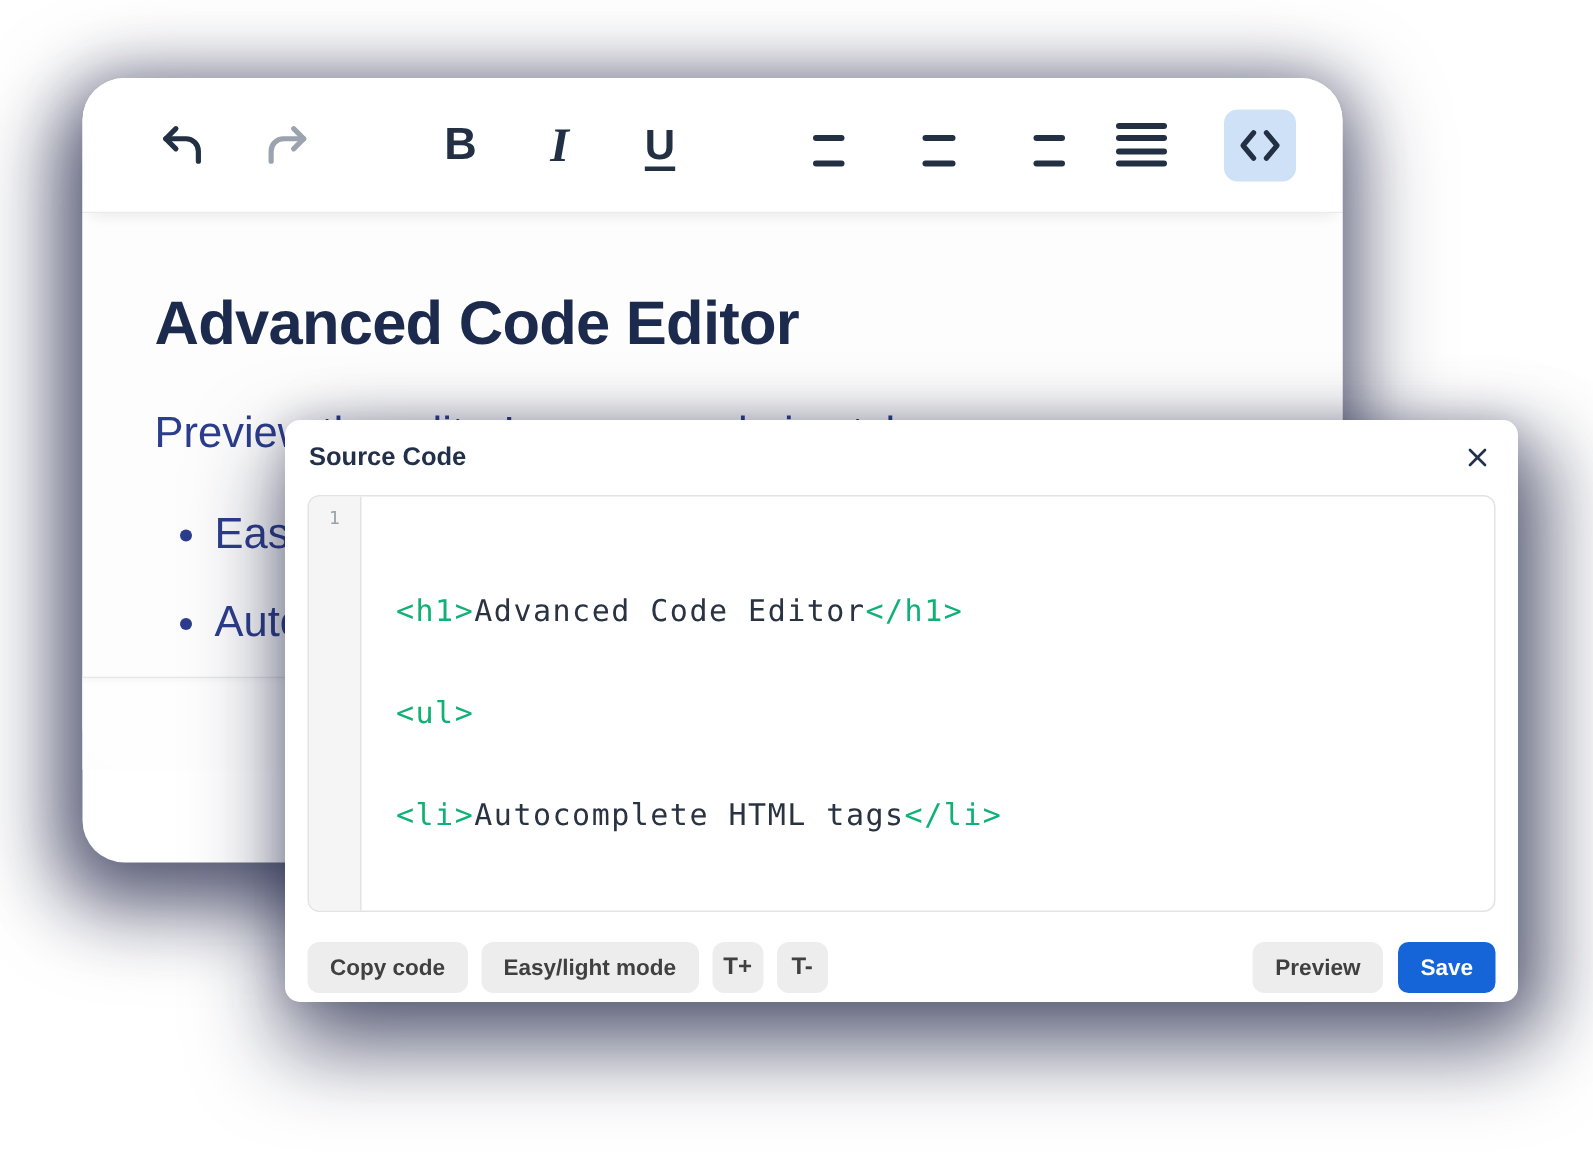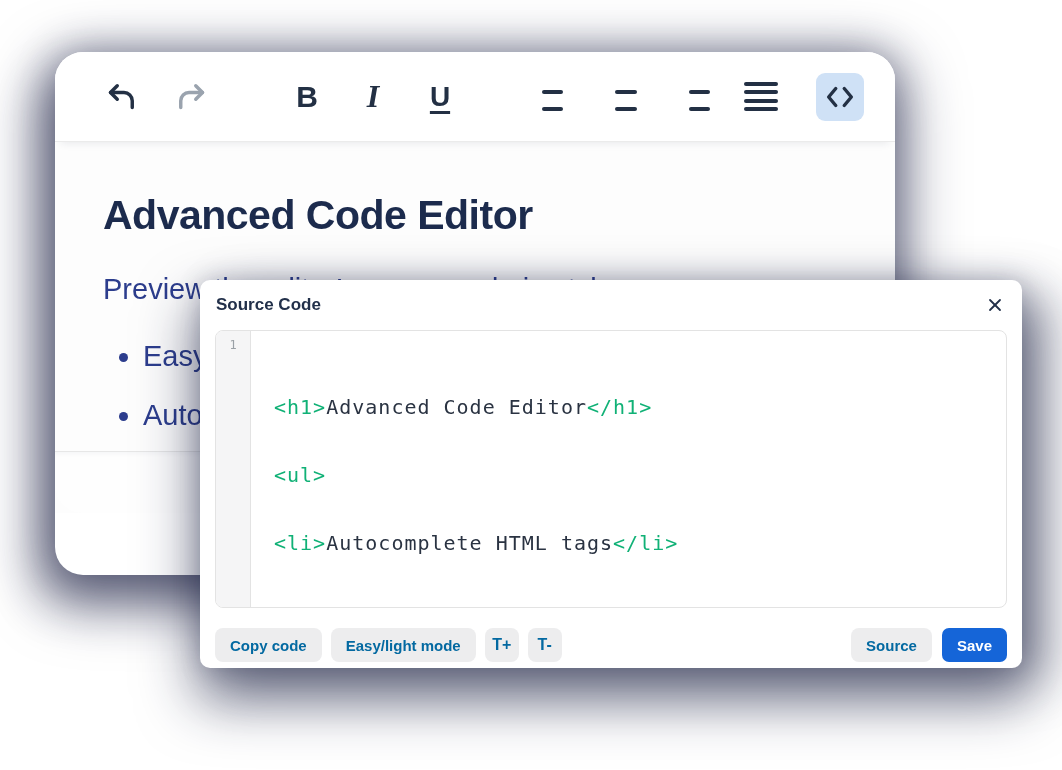--- a/index.html
+++ b/index.html
@@ -43,21 +43,21 @@
   .doc-h1 { padding-top:50px; font-size:41px; font-weight:800; color:#1c2b4d; letter-spacing:-0.5px; }
   .doc-p  { margin-top:34px; font-size:29px; font-weight:500; color:#2c3d8d; }
   .doc-ul { margin-top:34px; padding-left:40px; }
   .doc-ul li { font-size:29px; font-weight:500; color:#2c3d8d; margin-bottom:26px; }
   .doc-footer { position:absolute; left:0; bottom:0; width:100%; height:62px;
     background:#fefefe; border-top:1px solid #e7e7e7; border-radius:0 0 28px 28px;
     box-shadow: inset 0 5px 6px -5px rgba(30,40,70,0.07); }
 
   
   .modal {
-    position:absolute; left:200px; top:280px; width:822px; height:388px;
+    position:absolute; left:190px; top:280px; width:822px; height:388px;
     background:#ffffff; border-radius:10px; z-index:5;
     box-shadow: 0 28px 55px 6px rgba(23,28,63,0.52),
                 26px 14px 48px rgba(23,28,63,0.34),
                 0 0 24px rgba(23,28,63,0.18);
   }
   .modal-header { height:50px; display:flex; align-items:center; justify-content:space-between;
                   padding:0 17px 0 16px; }
   .modal-title { font-size:17px; font-weight:600; color:#22304a; }
   .modal-close { width:28px; height:28px; display:flex; align-items:center; justify-content:center;
                  cursor:pointer; color:#22304a; margin-right:-4px; }
@@ -71,21 +71,21 @@
               font-size:20px; letter-spacing:1px; color:#2a3342; flex:1; overflow:hidden; }
   .code-line { max-width:645px; line-height:24px; margin-bottom:8px; white-space:pre-wrap;margin-top:44px; }
   .code-line .tag { color:#10b176; }
 
   .modal-footer { position:absolute; left:0; bottom:0; width:100%;
                   padding:0 15px 6px 15px; display:flex; align-items:flex-end; }
   .mf-left { display:flex; gap:9px; }
   .mf-spacer { flex:1; }
   .mf-right { display:flex; gap:10px; }
   .mbtn { height:34px; padding:0 15px; border:none; border-radius:8px; background:#ededee;
-          color:#0369a1; font-family:"Liberation Sans", sans-serif; font-size:15px;
+          color:#404040; font-family:"Liberation Sans", sans-serif; font-size:15px;
           font-weight:700; cursor:pointer; display:flex; align-items:center; }
   .mbtn.tsize { padding:0; width:34px; justify-content:center; font-weight:600; font-size:16px; }
   .mbtn.save { background:#1565d8; color:#ffffff;border-radius:7px; }
 </style>
 </head>
 <body>
 
 <div class="stage">
 
   <div class="editor-card">
@@ -187,19 +187,19 @@
 
     <div class="modal-footer">
       <div class="mf-left">
         <button class="mbtn">Copy code</button>
         <button class="mbtn">Easy/light mode</button>
         <button class="mbtn tsize">T+</button>
         <button class="mbtn tsize">T-</button>
       </div>
       <div class="mf-spacer"></div>
       <div class="mf-right">
-        <button class="mbtn">Source</button>
+        <button class="mbtn">Preview</button>
         <button class="mbtn save">Save</button>
       </div>
     </div>
   </div>
 
 </div>
 
 </body></html>

